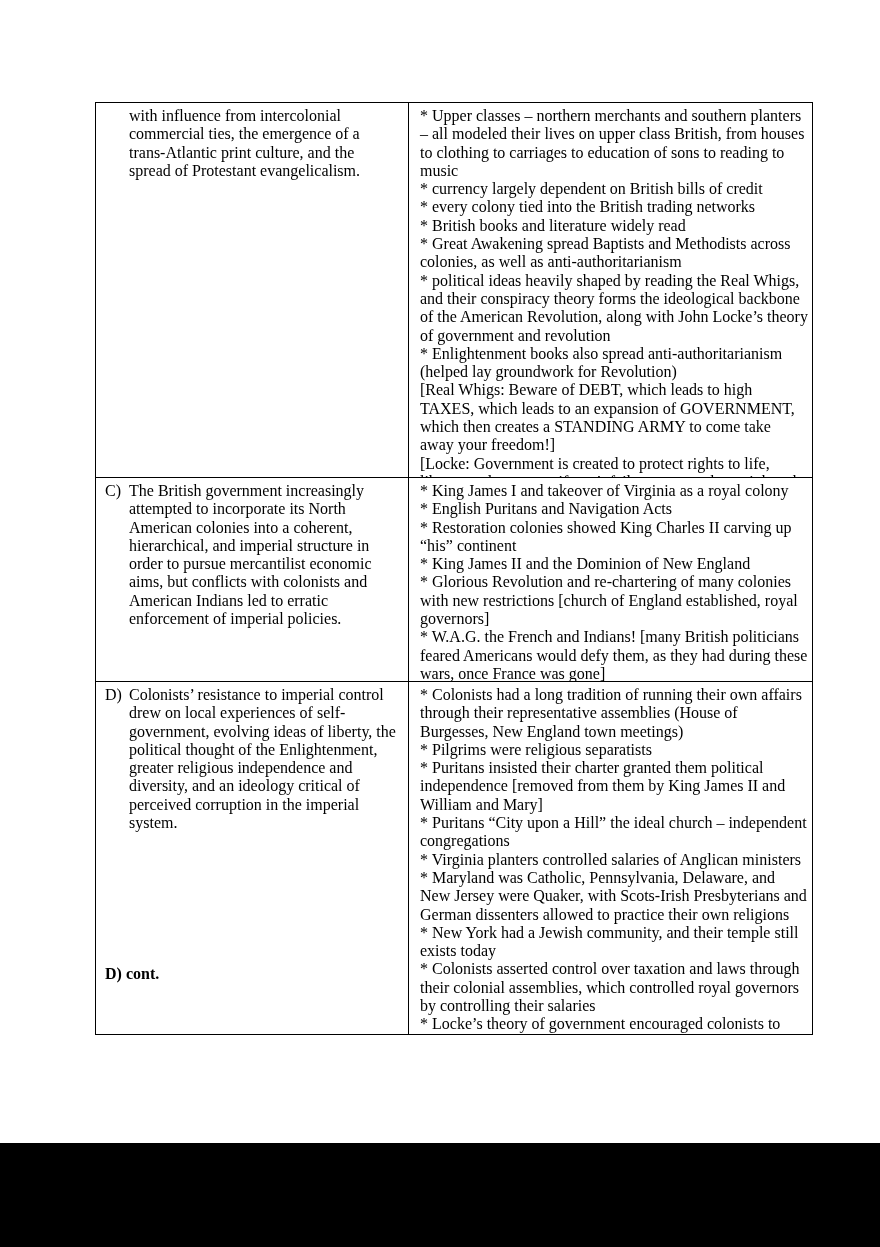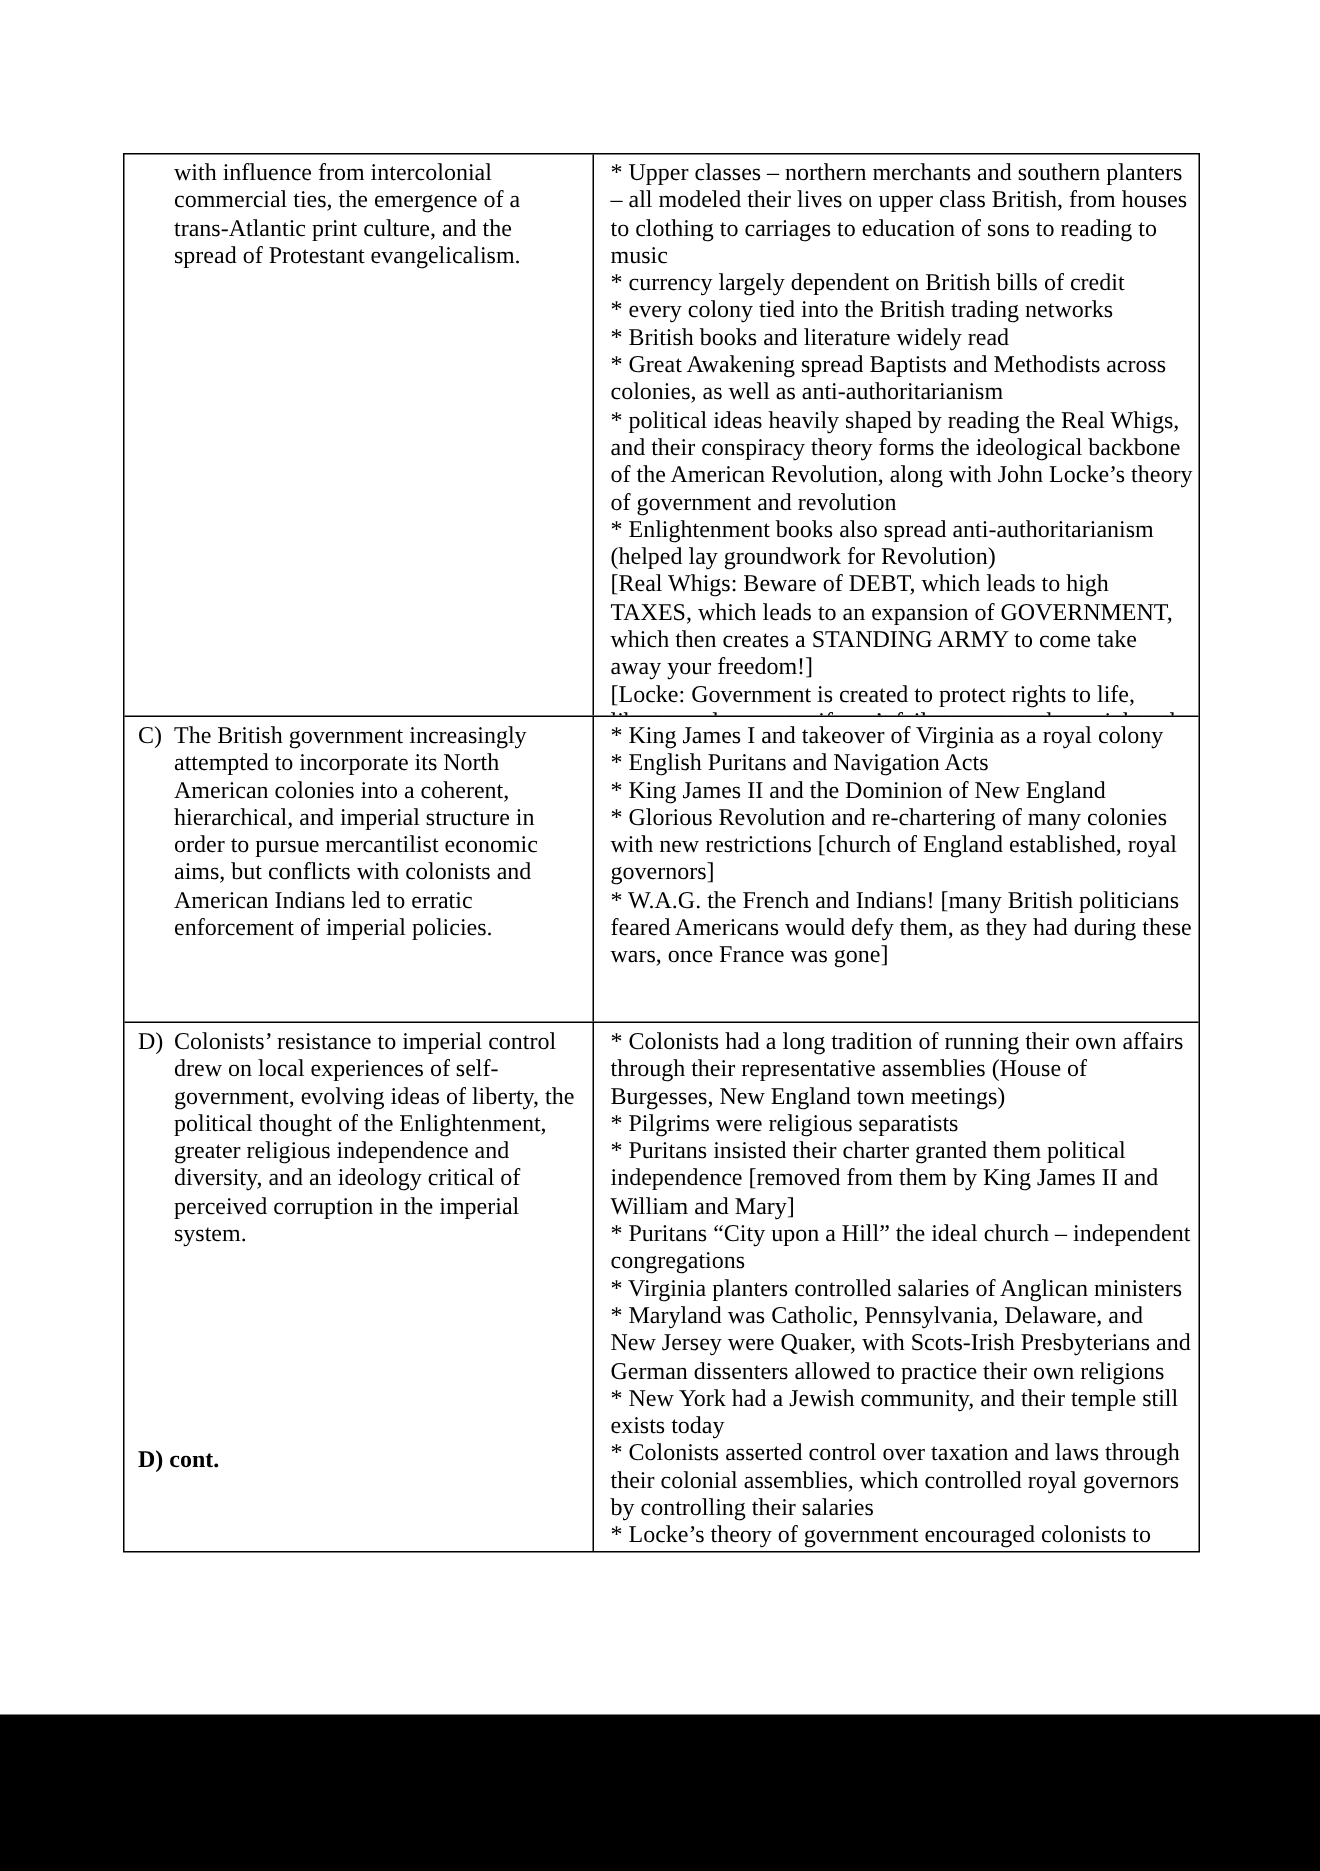--- a/index.html
+++ b/index.html
@@ -13,21 +13,21 @@
     height: 1247px;
     background: #ffffff;
     overflow: hidden;
     font-family: "Liberation Serif", "DejaVu Serif", serif;
     font-size: 16px;
     line-height: 18.3px;
     color: #000000;
   }
   .doc-table {
     position: absolute;
-    left: 82px;
+    left: 95px;
     top: 102px;
     width: 718px;
     box-sizing: border-box;
     border: 1px solid #000000;
     background: #ffffff;
   }
   .t-row {
     display: flex;
     align-items: stretch;
   }
@@ -109,20 +109,21 @@
     <div class="t-row row-2">
       <div class="cell cell-left">
         <p class="hang">
           <span class="marker">C)</span>
           <span>The British government increasingly attempted to incorporate its North American colonies into a coherent, hierarchical, and imperial structure in order to pursue mercantilist economic aims, but conflicts with colonists and American Indians led to erratic enforcement of imperial policies.</span>
         </p>
       </div>
       <div class="cell cell-right">
           <p class="bullet">* King James I and takeover of Virginia as a royal colony</p>
           <p class="bullet">* English Puritans and Navigation Acts</p>
+          <p class="bullet">* Restoration colonies showed King Charles II carving up “his” continent</p>
           <p class="bullet">* King James II and the Dominion of New England</p>
           <p class="bullet">* Glorious Revolution and re-chartering of many colonies with new restrictions [church of England established, royal governors]</p>
           <p class="bullet">* W.A.G. the French and Indians! [many British politicians feared Americans would defy them, as they had during these wars, once France was gone]</p>
         </div>
     </div>
 
     <div class="t-row row-3">
       <div class="cell cell-left">
         <p class="hang">
           <span class="marker">D)</span>

